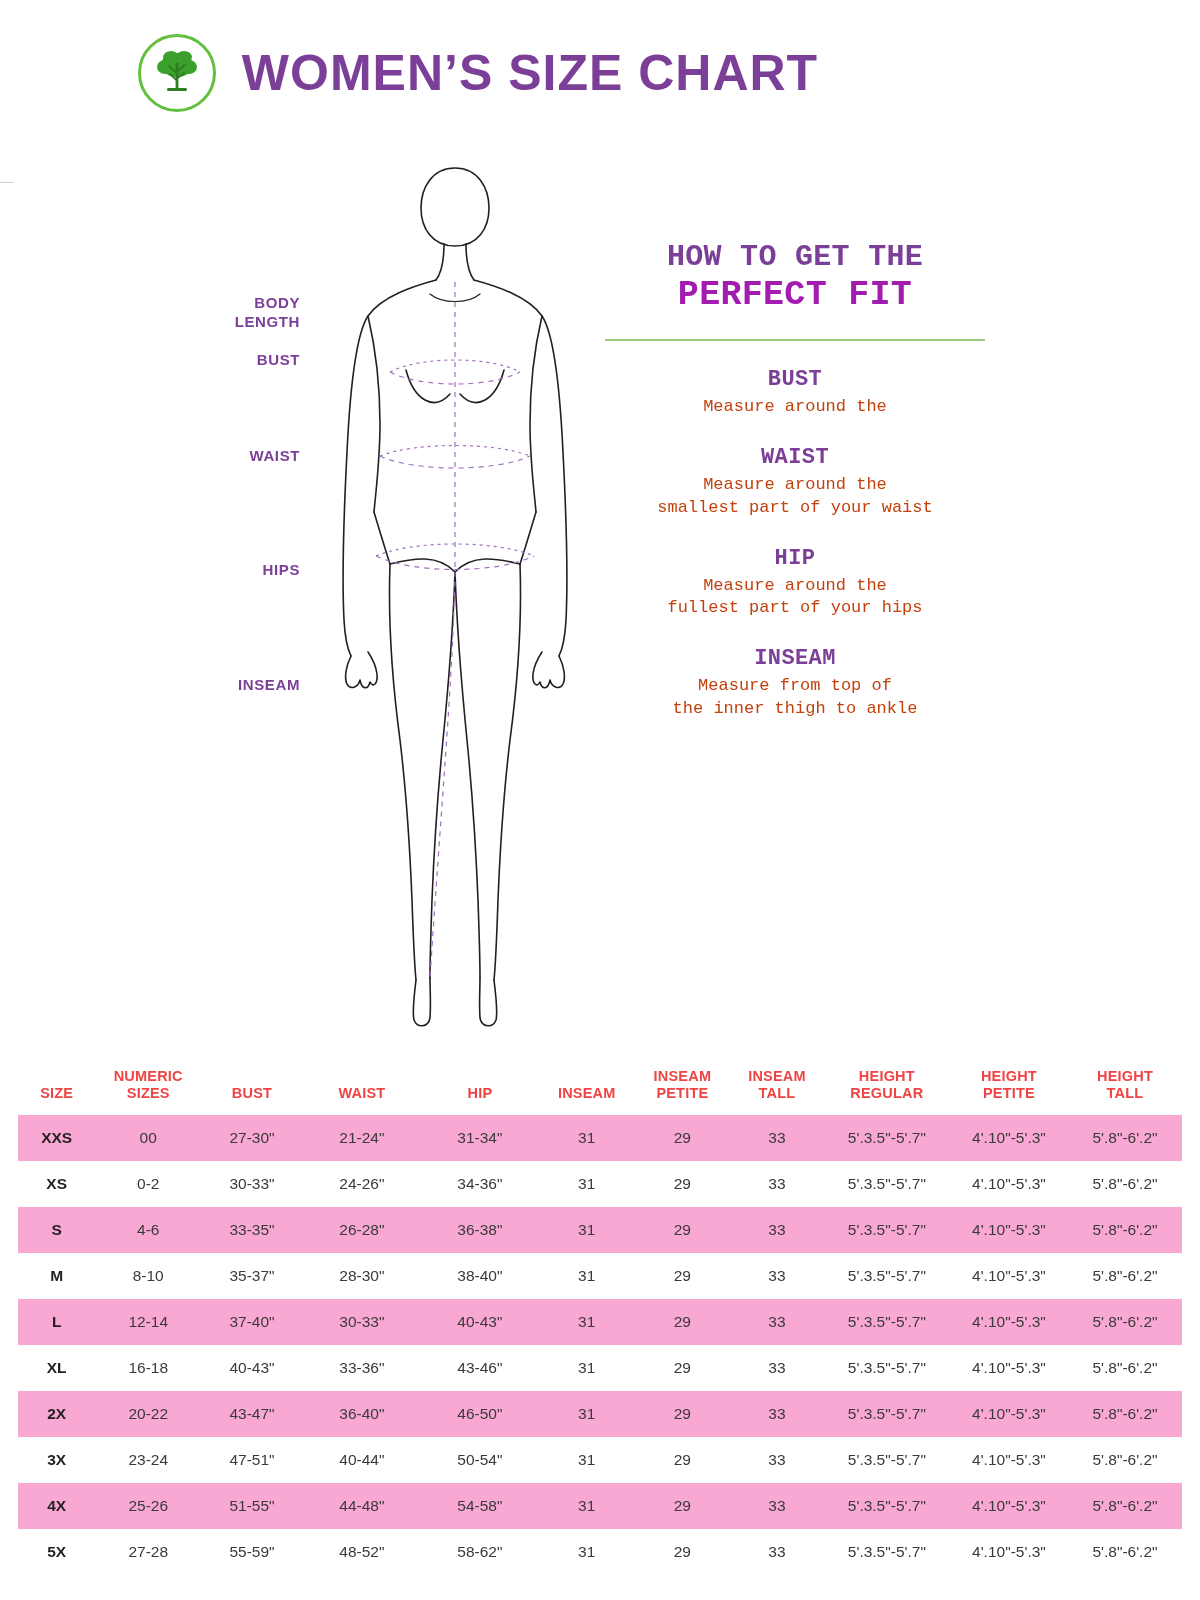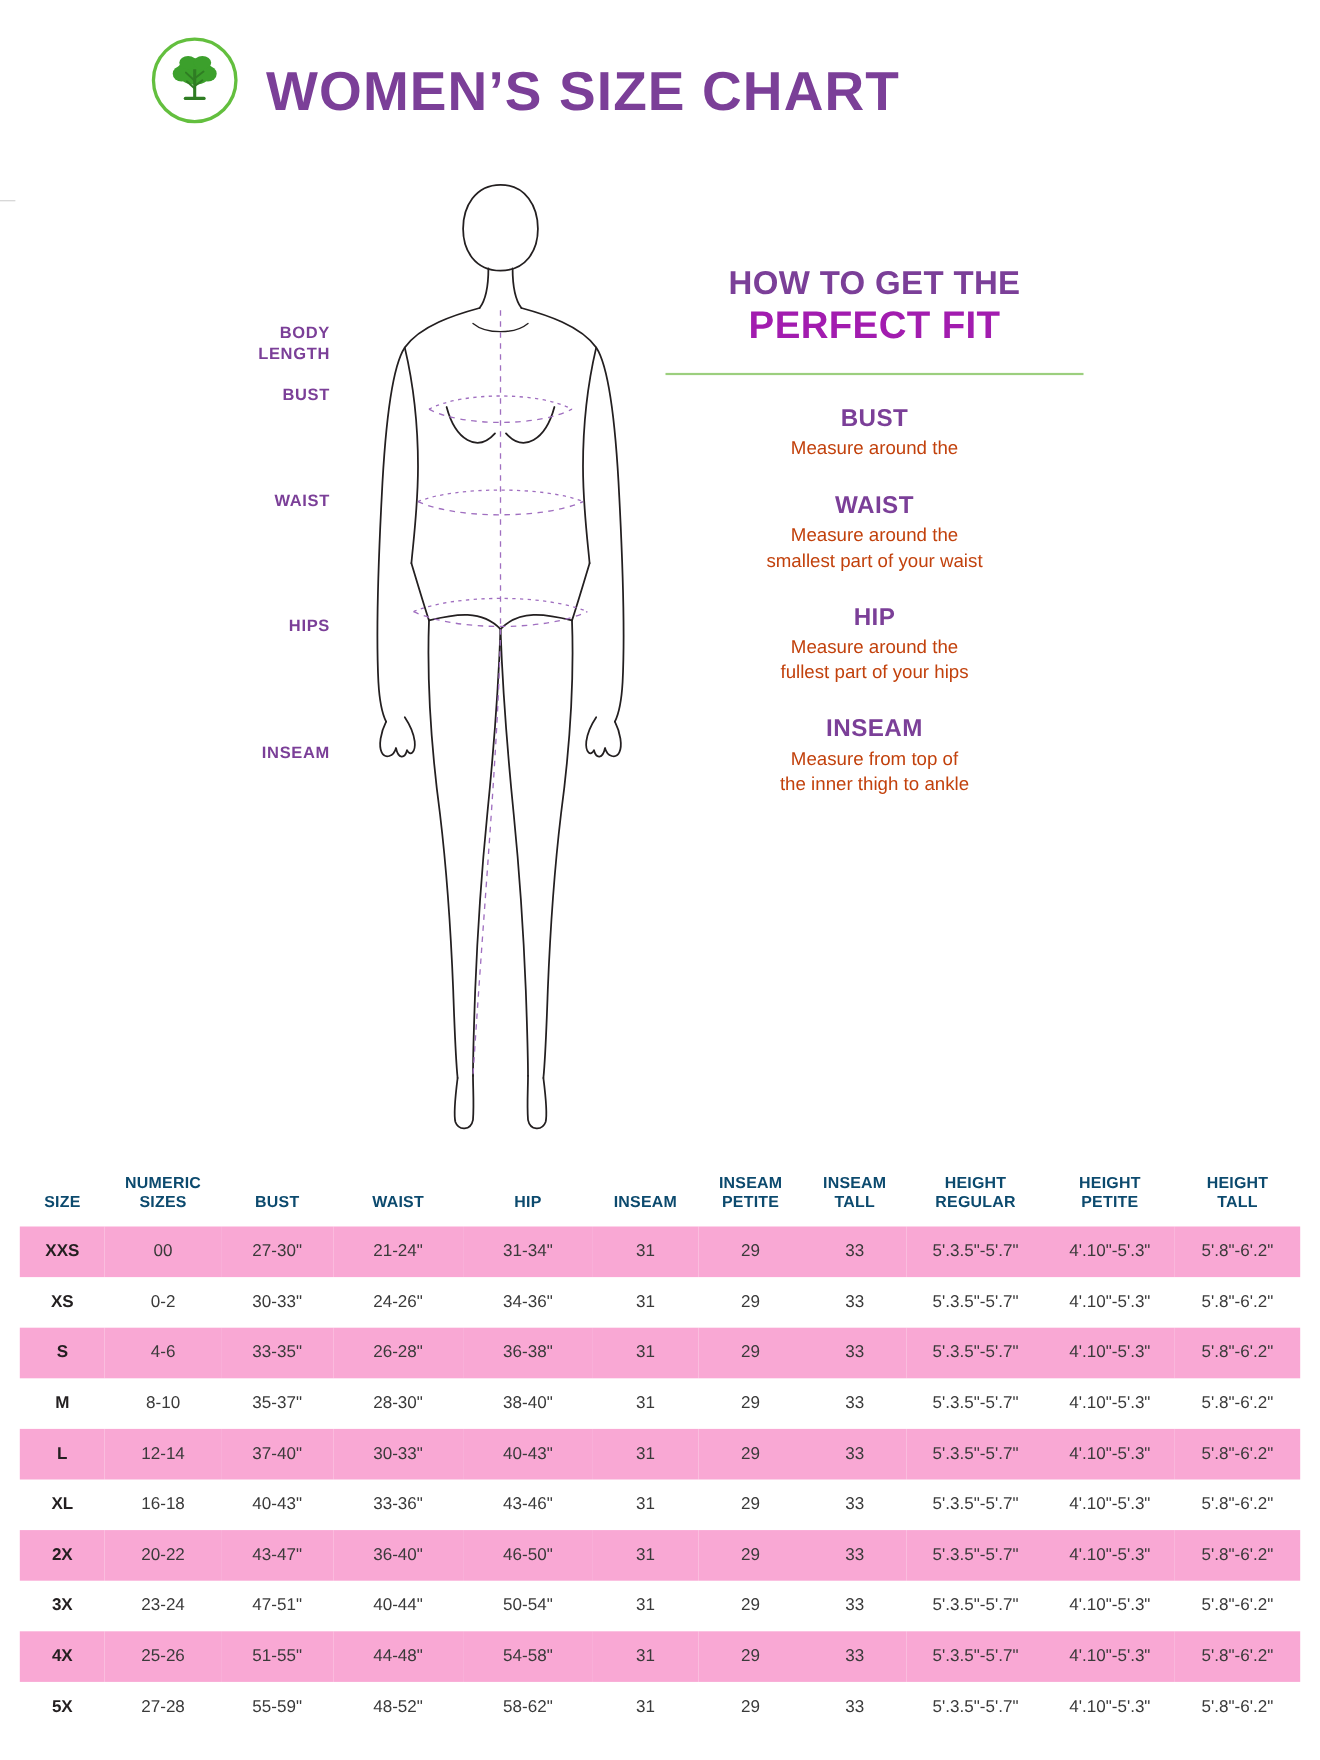--- a/index.html
+++ b/index.html
@@ -12,21 +12,21 @@
   .page {
     position: relative;
     width: 1200px; height: 1600px;
     overflow: hidden;
   }
 
   
   .header {
     position: absolute;
     top: 34px; left: 0; width: 956px;
-    display: flex; align-items: flex-end; justify-content: center;
+    display: flex; align-items: center; justify-content: center;
     gap: 26px;
   }
   .logo-circle {
     width: 78px; height: 78px;
     border-radius: 50%;
     border: 3px solid #63bf3e;
     display: flex; align-items: center; justify-content: center;
     flex: none;
   }
   .page-title {
@@ -58,20 +58,21 @@
   .fl-waist { top: 286px; }
   .fl-hips { top: 400px; }
   .fl-inseam { top: 515px; }
 
   
   .howto {
     position: absolute;
     top: 240px; left: 600px;
     width: 390px;
     text-align: center;
+    font-family: Liberation Mono, monospace;
   }
   .howto h2 {
     margin: 0;
     font-size: 30px;
     font-weight: bold;
     color: #7b3f98;
     letter-spacing: 0.3px;
     line-height: 1.18;
   }
   .howto h2 .green { color: #a21caf; font-size: 35px; margin-top: 16px; }
@@ -100,21 +101,21 @@
     width: 1164px;
   }
   table {
     width: 1164px;
     border-collapse: collapse;
     table-layout: fixed;
   }
   thead th {
     font-size: 14.5px;
     font-weight: bold;
-    color: #0c4a6e;
+    color: #ef4444;
     padding: 6px 2px 12px 2px;
     text-align: center;
     vertical-align: bottom;
     line-height: 1.2;
     letter-spacing: 0.2px;
   }
   tbody td {
     font-size: 15.5px;
     color: #3a3a3a;
     text-align: center;

